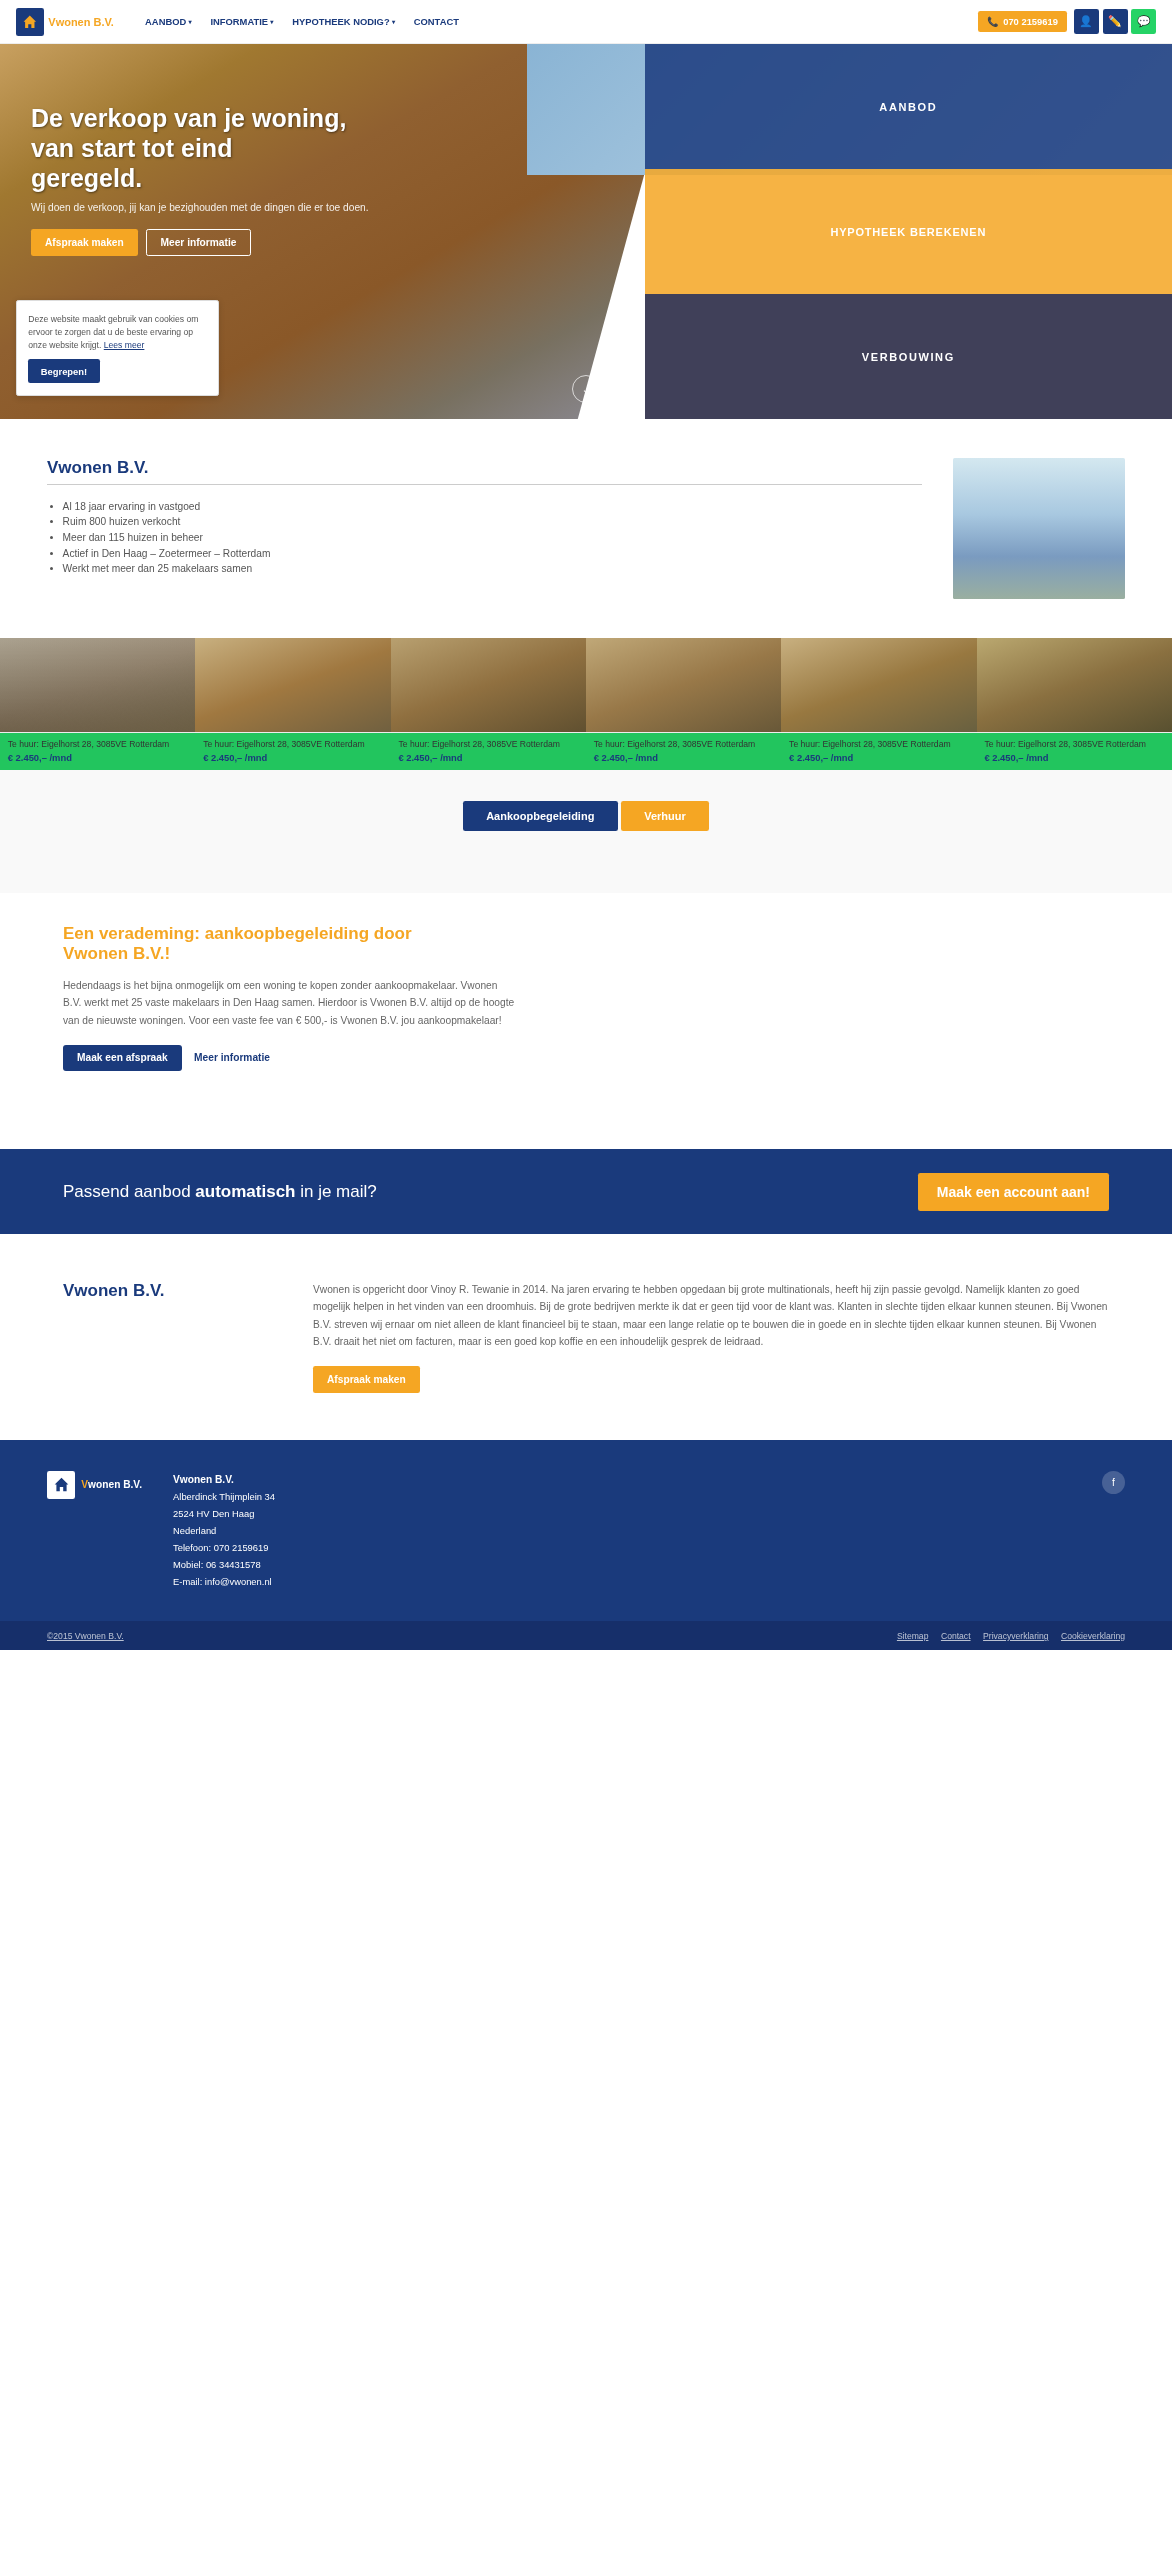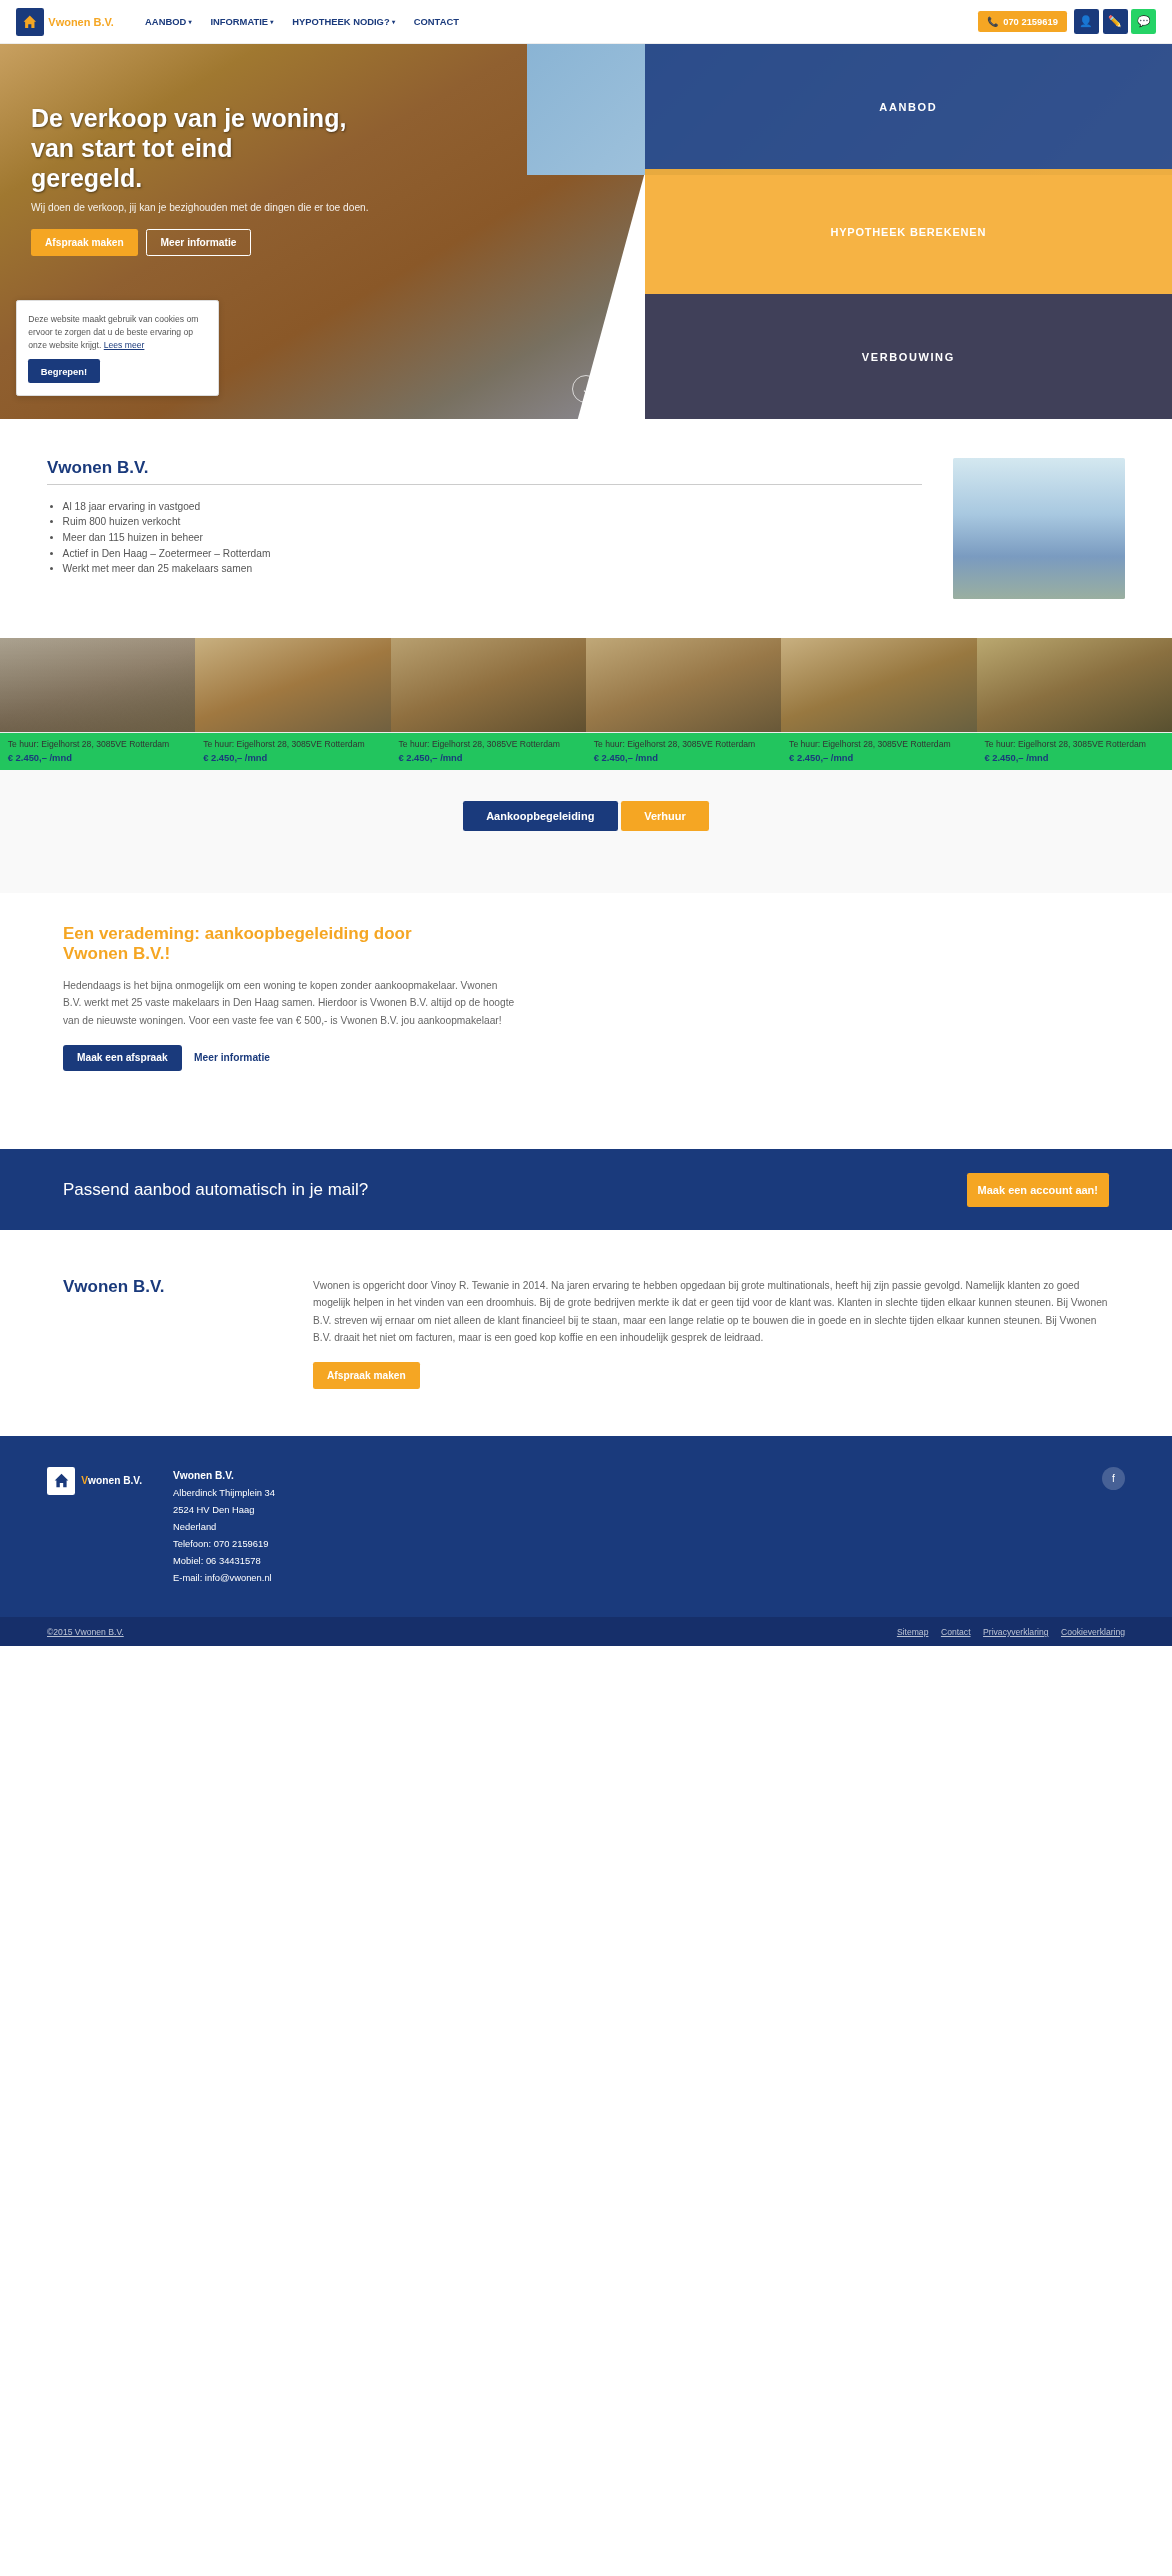--- a/index.html
+++ b/index.html
@@ -359,29 +359,29 @@
       padding: 23.4px 63px;
       display: flex;
       align-items: center;
       justify-content: space-between;
       gap: 15.6px;
     }
     .cta-text {
       font-size: 17px;
       color: #fff;
     }
-    .cta-text strong { font-weight: 400; }
+    .cta-text strong { font-weight: 700; }
     .btn-cta-orange {
       background: #f5a623;
       color: #fff;
       border: none;
-      padding: 11px 11px;
-      border-radius: 2.3px;
-      cursor: pointer;
-      font-size: 11px;
+      padding: 11px 19px;
+      border-radius: 2.3px;
+      cursor: pointer;
+      font-size: 14px;
       font-weight: bold;
       white-space: nowrap;
     }
 
     
     .company-section {
       padding: 47px 63px;
       background: #fff;
       display: flex;
       gap: 47px;

